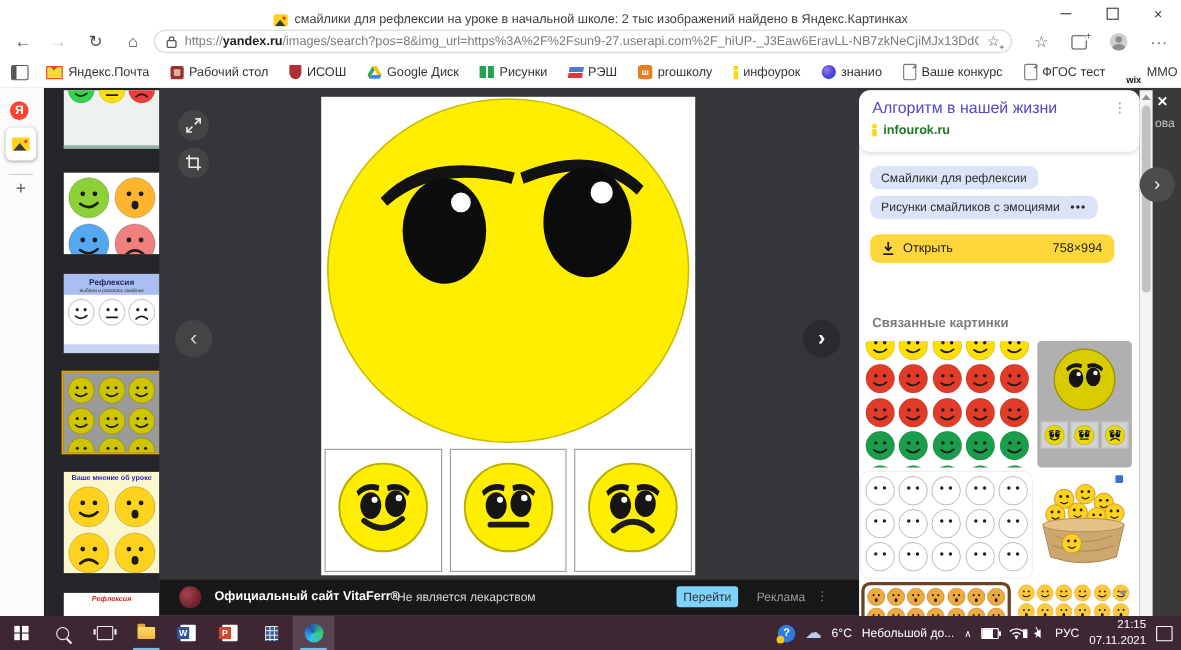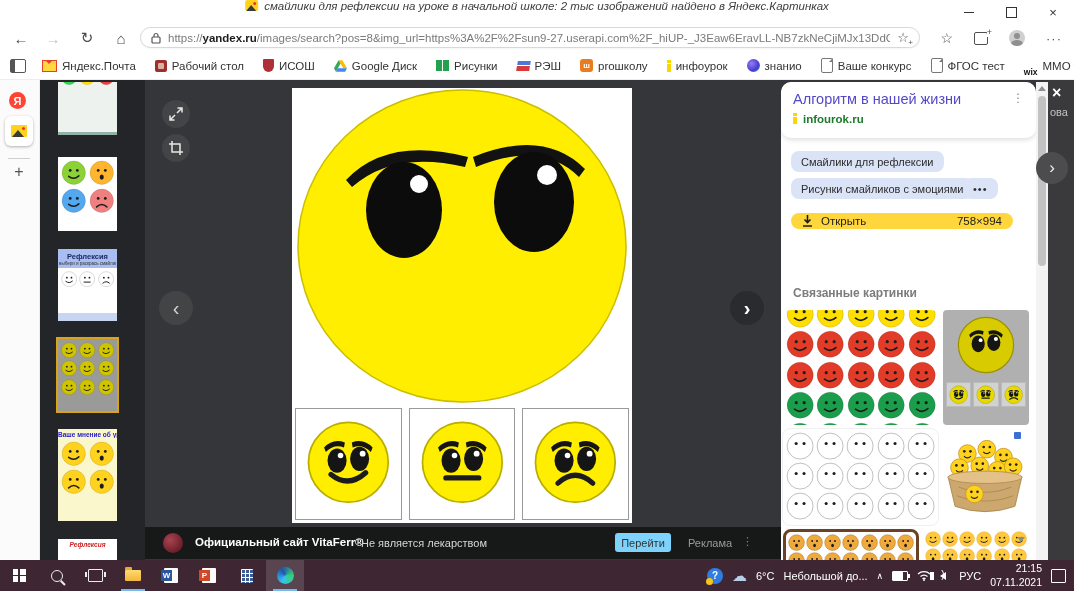--- a/index.html
+++ b/index.html
@@ -1,20 +1,20 @@
 <!DOCTYPE html>
 <html><head>
 <meta charset="utf-8">
 <style>
   html,body{margin:0;padding:0;background:#555;}
   #app{position:relative;width:1074px;height:591px;background:#fff;overflow:hidden;
        font-family:"Liberation Sans",sans-serif;-webkit-font-smoothing:antialiased;}
   
   .titlebar{position:absolute;top:0;left:0;right:0;height:24px;background:#fff;}
-  .tb-title{position:absolute;left:50%;top:0;transform:translateX(-50%);height:24px;display:flex;align-items:flex-start;gap:6px;font-size:11.5px;color:#3d3d3d;white-space:nowrap;font-style:italic;}
+  .tb-title{position:absolute;left:50%;top:0;transform:translateX(-50%);height:24px;display:flex;align-items:flex-end;gap:6px;font-size:11.5px;color:#3d3d3d;white-space:nowrap;}
   .mini-img-ic{width:13px;height:11px;background:#ffd21e;border-radius:2px;position:relative;overflow:hidden;flex:0 0 auto;}
   .mini-img-ic::before{content:"";position:absolute;left:1px;bottom:0;border-left:5px solid transparent;border-right:5px solid transparent;border-bottom:6px solid #3a3a3a;}
   .mini-img-ic::after{content:"";position:absolute;right:2px;top:2px;width:3px;height:3px;border-radius:50%;background:#e33;}
   .win-controls{position:absolute;right:0;top:0;display:flex;height:24px;}
   .win-btn{width:42px;height:24px;display:flex;align-items:center;justify-content:center;color:#333;font-size:13px;}
   .glyph-min{width:10px;border-top:1px solid #333;display:inline-block;}
   .glyph-restore{width:9px;height:9px;border:1px solid #333;display:inline-block;}
   
   .navbar{position:absolute;top:24px;left:0;right:0;height:28px;background:#fff;}
   .nav-ic{position:absolute;top:0;height:28px;width:30px;display:flex;align-items:center;justify-content:center;font-size:15px;color:#4a4a4a;}
@@ -56,21 +56,21 @@
   .edge-side{position:absolute;left:0;top:0;width:40px;height:100%;background:#fbfbfb;border-right:1px solid #ededed;box-sizing:border-box;}
   .ya-circle{position:absolute;left:9px;top:12px;width:17px;height:17px;border-radius:50%;background:#f43;color:#fff;font-weight:bold;font-size:11px;display:flex;align-items:center;justify-content:center;}
   .img-app{position:absolute;left:5px;top:36px;width:28px;height:30px;background:#fff;border-radius:6px;box-shadow:0 1px 3px rgba(0,0,0,0.3);display:flex;align-items:center;justify-content:center;}
   .img-glyph{width:16px;height:12px;background:#ffd21e;border-radius:1px;position:relative;overflow:hidden;}
   .img-glyph::before{content:"";position:absolute;left:1px;bottom:0;border-left:6px solid transparent;border-right:6px solid transparent;border-bottom:7px solid #3a3a3a;}
   .img-glyph::after{content:"";position:absolute;right:2px;top:2px;width:3px;height:3px;border-radius:50%;background:#e33;}
   .side-div{position:absolute;left:8px;top:78px;width:22px;border-top:1px solid #cfcfcf;}
   .side-plus{position:absolute;left:0;top:83px;width:38px;text-align:center;color:#555;font-size:16px;}
   
   .thumbstrip{position:absolute;left:40px;top:0;width:105px;height:100%;background:#232528;overflow:hidden;}
-  .thumb{position:absolute;left:18px;width:59px;background:#fff;overflow:hidden;box-sizing:border-box;}
+  .thumb{position:absolute;left:18px;width:87px;background:#fff;overflow:hidden;box-sizing:border-box;}
   .t1{top:2px;height:53px;background:#edf2ee;border-bottom:3px solid #8fb3a8;}
   .t1 .fgrid{margin-top:-16px;}
   .t2{top:77px;height:74px;}
   .t3{top:169px;height:72px;}
   .t4{top:259px;height:72px;outline:2px solid #d9a517;background:#9a9a98;}
   .t5{top:349px;height:92px;background:#fbf7cd;}
   .t6{top:459px;height:21px;}
   .t3-head{background:#a9bdf0;padding:3px 1px 2px;text-align:center;}
   .t3-title{font-size:7.5px;font-weight:bold;color:#1c2a66;}
   .t3-sub{font-size:4.5px;color:#333;white-space:nowrap;overflow:hidden;}
@@ -110,21 +110,21 @@
   .hdr-row{display:flex;align-items:flex-start;}
   .panel-title{font-size:14.5px;color:#5348c7;flex:1;line-height:1.15;}
   .panel-menu{color:#8a8a8a;font-size:12px;padding-left:6px;}
   .site-row{display:flex;align-items:center;gap:6px;margin-top:5px;}
   .infourok-bar{width:4px;height:11px;background:linear-gradient(180deg,#ffd500 30%,#fff 30% 40%,#ffd500 40%);}
   .site-name{font-size:11.5px;font-weight:bold;color:#1d7a2a;}
   .pill{position:absolute;background:#dbe3f7;border-radius:8px;font-size:11px;color:#2c2c2c;display:flex;align-items:center;padding:0 10px;height:21px;box-sizing:border-box;white-space:nowrap;}
   .pill-1{left:10px;top:69px;}
   .pill-2{left:10px;top:96px;}
   .pill-more{left:182px;top:96px;letter-spacing:1px;}
-  .open-btn{position:absolute;left:10px;top:131px;width:222px;height:16px;background:#ffd73c;border-radius:8px;display:flex;align-items:center;padding:0 11px;box-sizing:border-box;font-size:11.5px;color:#1c1c1c;gap:8px;}
+  .open-btn{position:absolute;left:10px;top:131px;width:222px;height:26px;background:#ffd73c;border-radius:8px;display:flex;align-items:center;padding:0 11px;box-sizing:border-box;font-size:11.5px;color:#1c1c1c;gap:8px;}
   .open-size{margin-left:auto;}
   .act-row{position:absolute;left:10px;top:162px;width:222px;display:flex;gap:8px;}
   .act-btn{flex:1;height:25px;background:#f1f2f4;border-radius:8px;display:flex;align-items:center;justify-content:center;gap:7px;font-size:11.5px;color:#222;}
   .related-title{position:absolute;left:12px;top:204px;font-size:12px;font-weight:bold;color:#7c7c7c;}
   .rel{position:absolute;border-radius:8px;overflow:hidden;background:#fff;}
   .r1a{left:2px;top:228px;width:156px;height:115px;}
   .r1a .fgrid{margin-top:-13px;}
   .r1b{left:162px;top:228px;width:86px;height:115px;background:#b0b0b0;border-radius:4px;}
   .r2a{left:1px;top:346px;width:155px;height:96px;border:1px solid #f0f0f0;}
   .r2b{left:160px;top:346px;width:88px;height:96px;}

